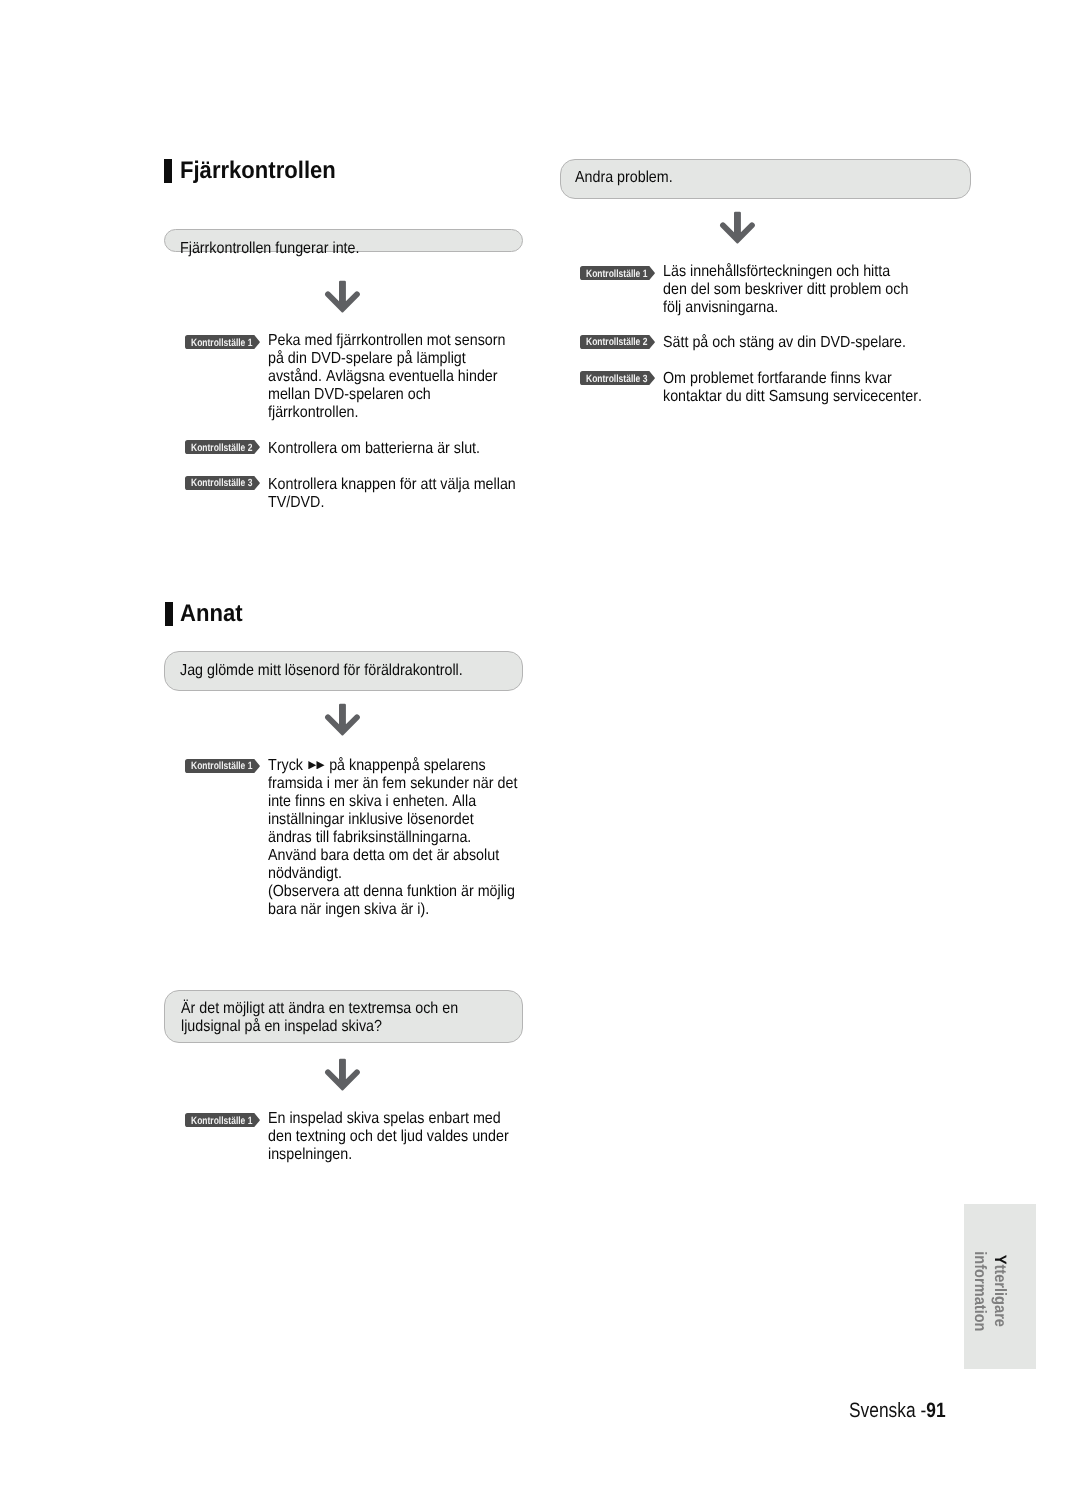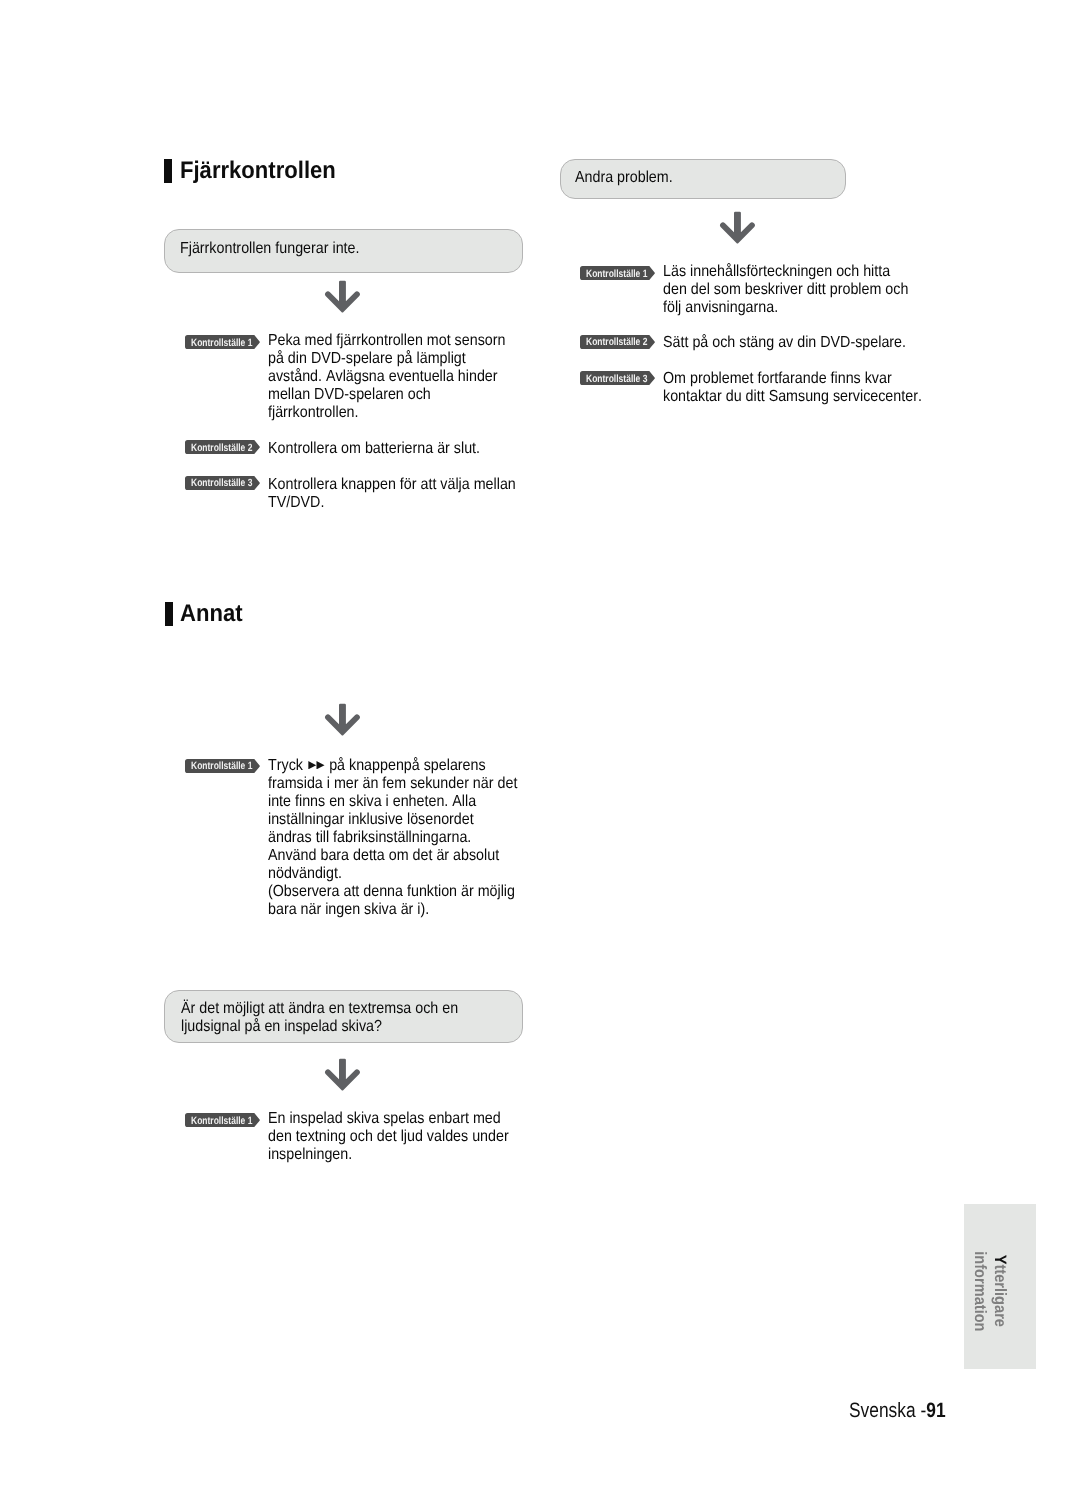--- a/index.html
+++ b/index.html
@@ -89,21 +89,21 @@
 </style>
 </head>
 <body>
 
 <div class="page">
 
   <div class="sec-head" style="left:164.1px;top:143.0px;">
     <span class="bar" style="height:24.2px;"></span>
     <span class="ttl" style="left:16.1px;">Fjärrkontrollen</span>
   </div>
-  <div class="qbox" style="left:164.2px;top:213.2px;width:359.0px;height:44px;">
+  <div class="qbox" style="left:164.2px;top:213.2px;width:359.0px;height:23px;">
     <span class="qt" style="left:14.7px;top:9.7px;">Fjärrkontrollen fungerar inte.</span>
   </div>
   <div class="darrow" style="left:324.0px;top:264.0px;"><svg width="37" height="34" viewBox="0 0 37 34">
         <path d="M16.25 0.8 H20.65 A1.25 1.25 0 0 1 21.90 2.05 V21.30 L30.95 12.25 A2.90 2.90 0 0 1 35.05 16.35 L19.45 31.95 A1.35 1.35 0 0 1 17.45 31.95 L1.85 16.35 A2.90 2.90 0 0 1 5.95 12.25 L15.00 21.30 V2.05 A1.25 1.25 0 0 1 16.25 0.8 Z" fill="#5f6063"></path>
       </svg></div>
   <div class="ansrow">
     <span class="badge" style="left:165.7px;top:319.3px;">
         <svg width="76" height="15" viewBox="0 0 76 15">
           <path d="M2.6 0 H69.3 L74.6 6.6 A0.85 0.85 0 0 1 74.6 7.75 L69.3 14.0 H2.6 A2.6 2.6 0 0 1 0 11.4 V2.6 A2.6 2.6 0 0 1 2.6 0 Z" fill="#4d4d4d"></path>
         </svg>
@@ -131,20 +131,23 @@
         </svg>
         <span class="lbl">Kontrollställe 3</span>
       </span>
     <span class="atext" style="left:267.53px;top:460.4px;">Kontrollera knappen för att välja mellan
 TV/DVD.</span>
   </div>
 
   <div class="sec-head" style="left:164.6px;top:586.3px;">
     <span class="bar" style="height:23.3px;"></span>
     <span class="ttl" style="left:15.1px;">Annat</span>
+  </div>
+  <div class="qbox" style="left:164.4px;top:635.4px;width:359.0px;height:39.6px;">
+    <span class="qt" style="left:14.7px;top:9.7px;">Jag glömde mitt lösenord för föräldrakontroll.</span>
   </div>
   <div class="darrow" style="left:324.1px;top:687.2px;"><svg width="37" height="34" viewBox="0 0 37 34">
         <path d="M16.25 0.8 H20.65 A1.25 1.25 0 0 1 21.90 2.05 V21.30 L30.95 12.25 A2.90 2.90 0 0 1 35.05 16.35 L19.45 31.95 A1.35 1.35 0 0 1 17.45 31.95 L1.85 16.35 A2.90 2.90 0 0 1 5.95 12.25 L15.00 21.30 V2.05 A1.25 1.25 0 0 1 16.25 0.8 Z" fill="#5f6063"></path>
       </svg></div>
   <div class="ansrow">
     <span class="badge" style="left:165.9px;top:742.7px;">
         <svg width="76" height="15" viewBox="0 0 76 15">
           <path d="M2.6 0 H69.3 L74.6 6.6 A0.85 0.85 0 0 1 74.6 7.75 L69.3 14.0 H2.6 A2.6 2.6 0 0 1 0 11.4 V2.6 A2.6 2.6 0 0 1 2.6 0 Z" fill="#4d4d4d"></path>
         </svg>
         <span class="lbl">Kontrollställe 1</span>
@@ -174,21 +177,21 @@
         <svg width="76" height="15" viewBox="0 0 76 15">
           <path d="M2.6 0 H69.3 L74.6 6.6 A0.85 0.85 0 0 1 74.6 7.75 L69.3 14.0 H2.6 A2.6 2.6 0 0 1 0 11.4 V2.6 A2.6 2.6 0 0 1 2.6 0 Z" fill="#4d4d4d"></path>
         </svg>
         <span class="lbl">Kontrollställe 1</span>
       </span>
     <span class="atext" style="left:268.33px;top:1094.1px;">En inspelad skiva spelas enbart med
 den textning och det ljud valdes under
 inspelningen.</span>
   </div>
 
-  <div class="qbox" style="left:559.6px;top:143.3px;width:286px;height:39.7px;">
+  <div class="qbox" style="left:559.6px;top:143.3px;width:411px;height:39.7px;">
     <span class="qt" style="left:14.4px;top:8.9px;">Andra problem.</span>
   </div>
   <div class="darrow" style="left:719.2px;top:194.6px;"><svg width="37" height="34" viewBox="0 0 37 34">
         <path d="M16.25 0.8 H20.65 A1.25 1.25 0 0 1 21.90 2.05 V21.30 L30.95 12.25 A2.90 2.90 0 0 1 35.05 16.35 L19.45 31.95 A1.35 1.35 0 0 1 17.45 31.95 L1.85 16.35 A2.90 2.90 0 0 1 5.95 12.25 L15.00 21.30 V2.05 A1.25 1.25 0 0 1 16.25 0.8 Z" fill="#5f6063"></path>
       </svg></div>
   <div class="ansrow">
     <span class="badge" style="left:561.2px;top:250.1px;">
         <svg width="76" height="15" viewBox="0 0 76 15">
           <path d="M2.6 0 H69.3 L74.6 6.6 A0.85 0.85 0 0 1 74.6 7.75 L69.3 14.0 H2.6 A2.6 2.6 0 0 1 0 11.4 V2.6 A2.6 2.6 0 0 1 2.6 0 Z" fill="#4d4d4d"></path>
         </svg>

